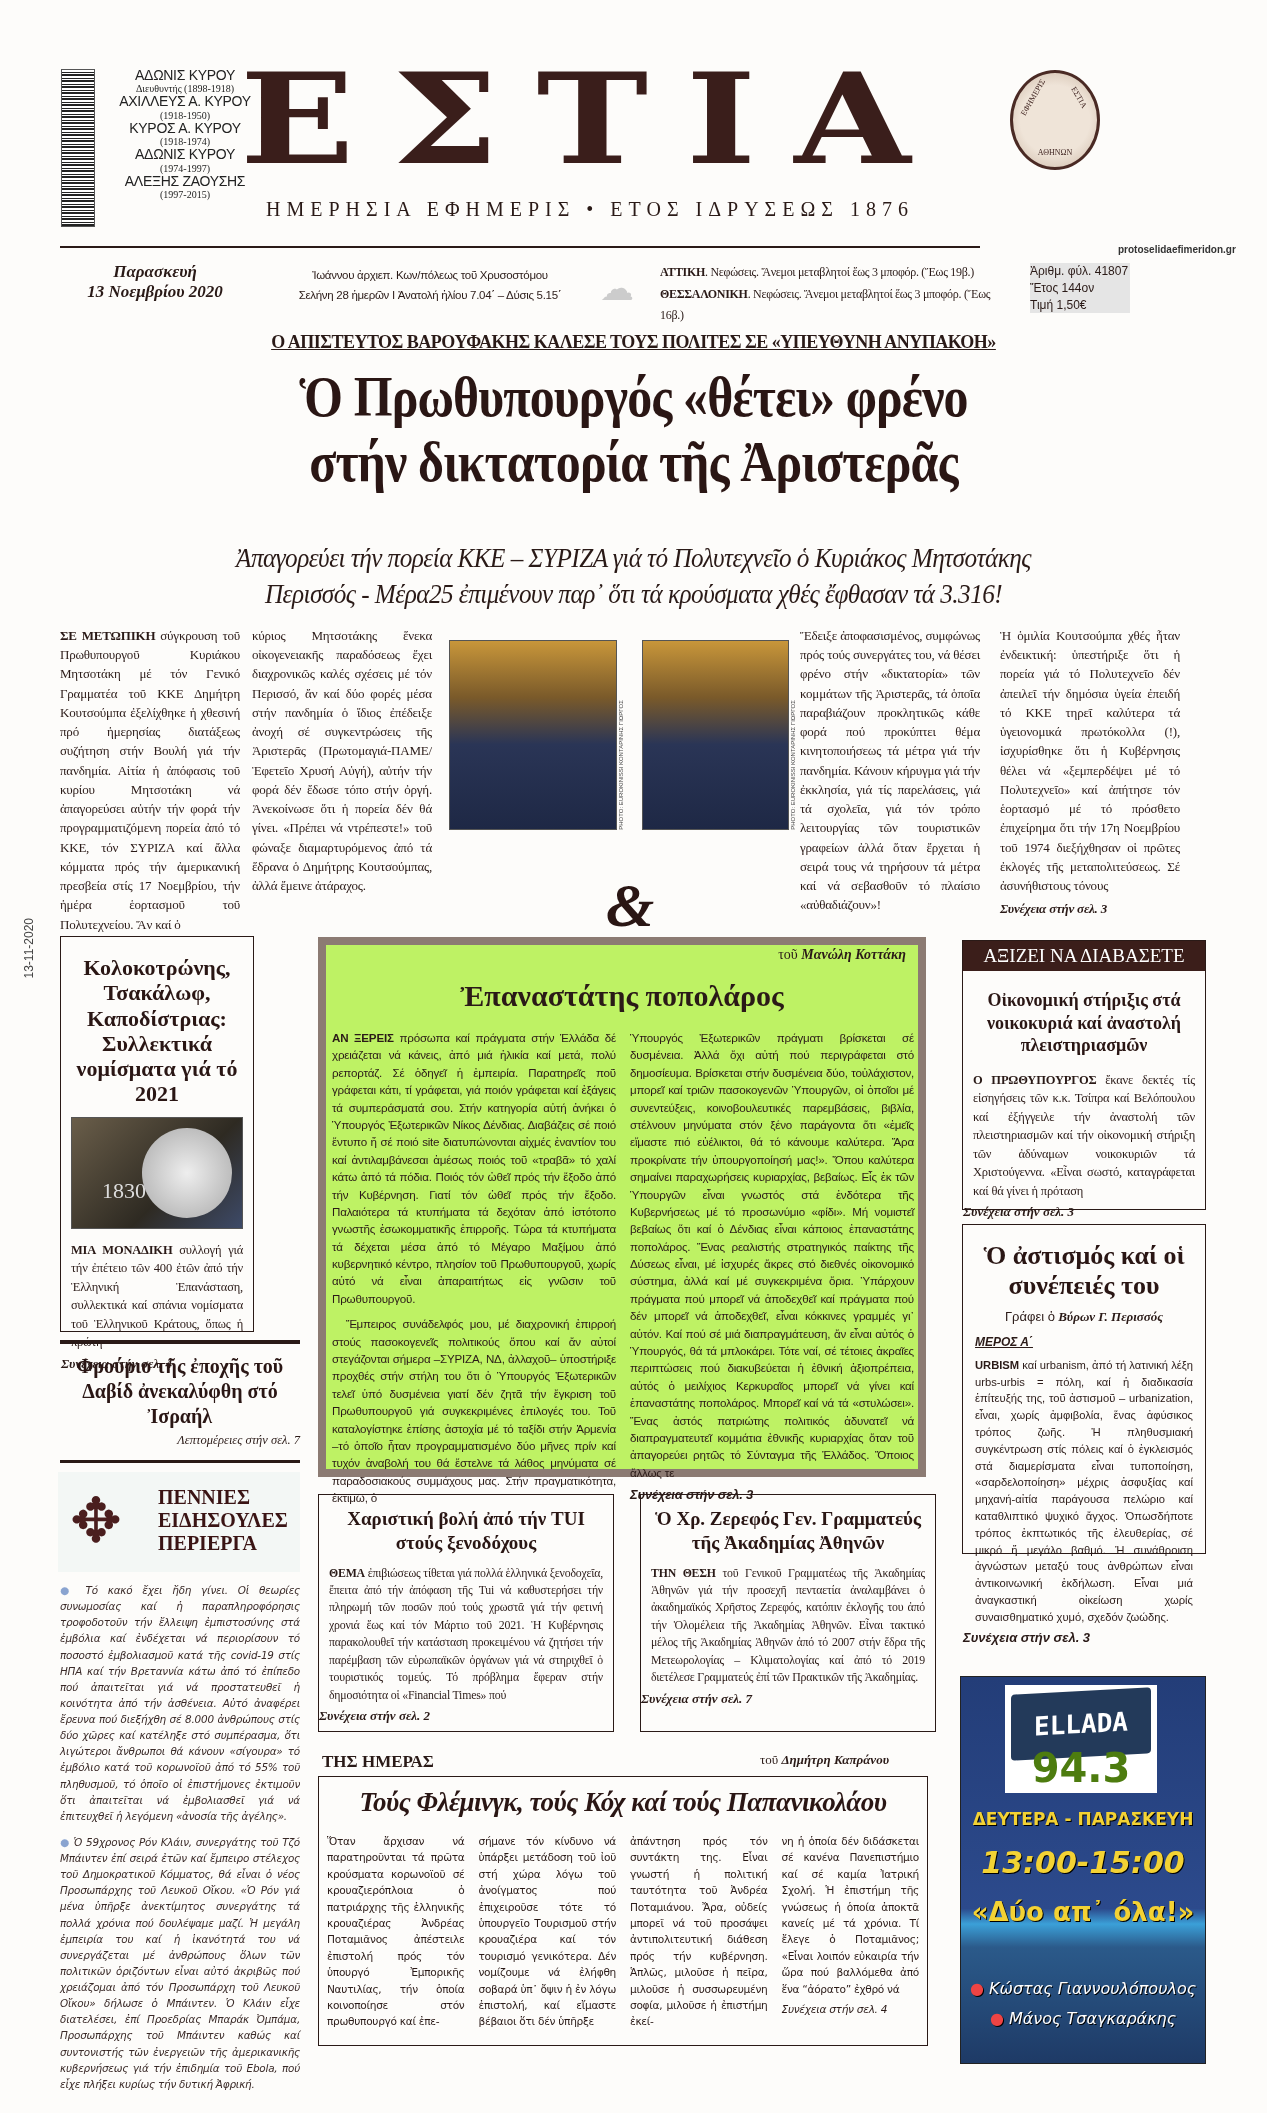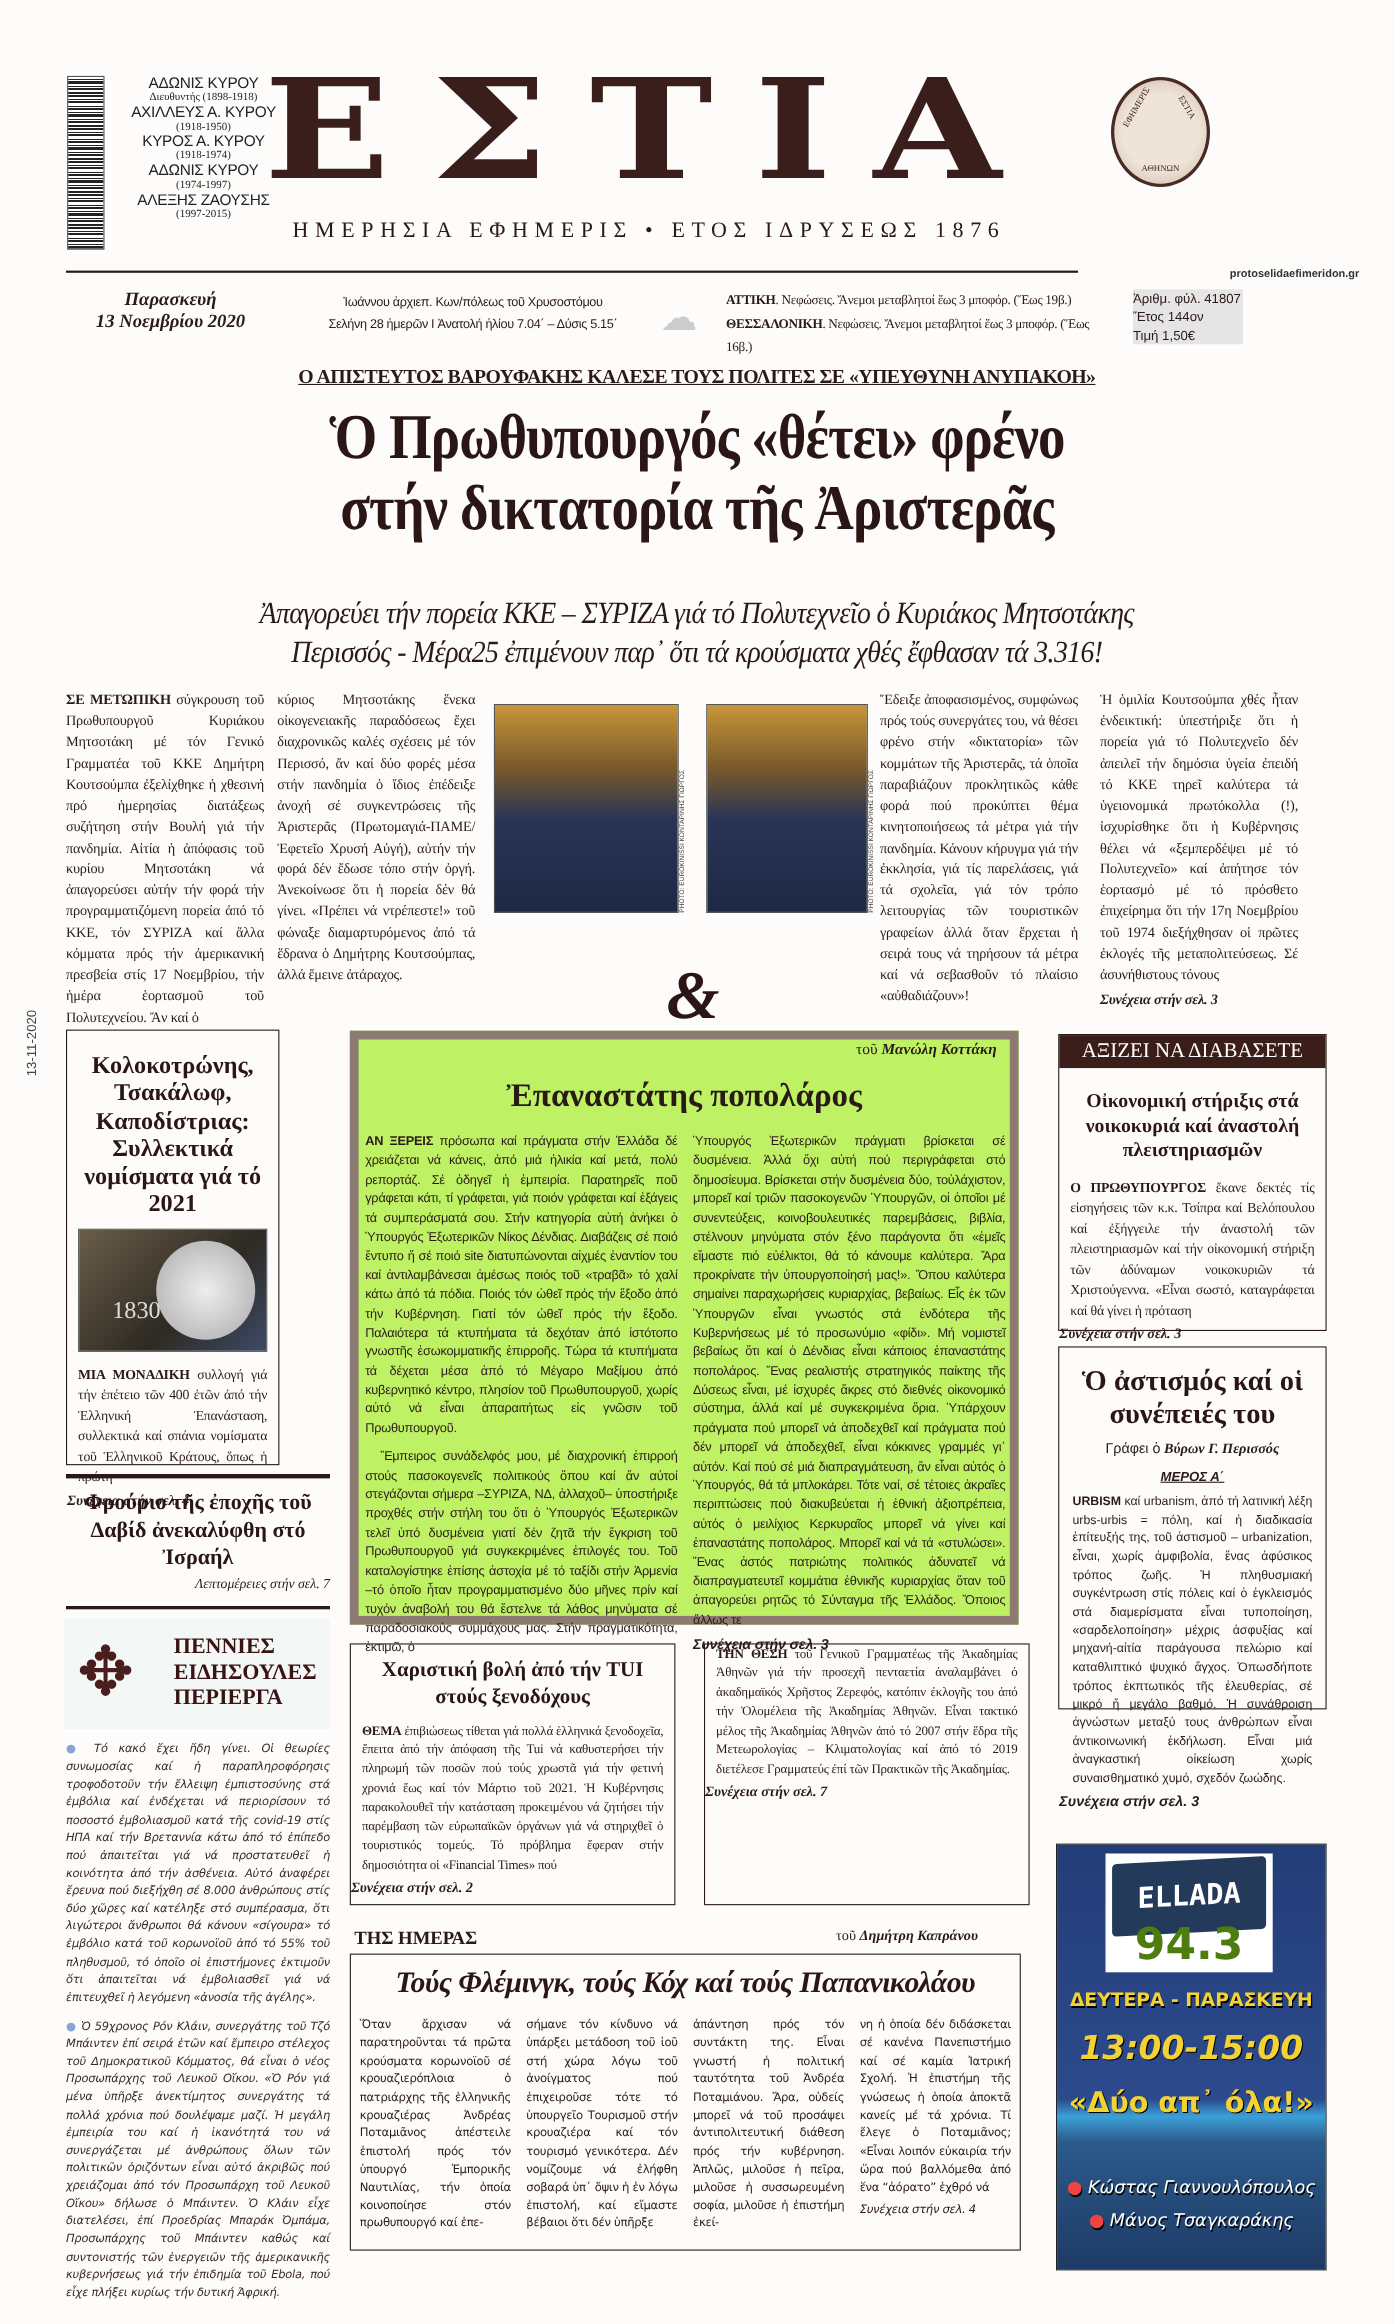--- a/index.html
+++ b/index.html
@@ -179,21 +179,21 @@
 <div id="axizei" class="abs box">
   <div class="bar">ΑΞΙΖΕΙ ΝΑ ΔΙΑΒΑΣΕΤΕ</div>
   <div class="h-box" style="font-size:18px;line-height:1.25;margin:18px 8px 14px">Οἰκονομική στήριξις στά νοικοκυριά καί ἀναστολή πλειστηριασμῶν</div>
   <div class="col" style="margin:0 10px;font-size:12.5px"><b>Ο ΠΡΩΘΥΠΟΥΡΓΟΣ</b><span> ἔκανε δεκτές τίς εἰσηγήσεις τῶν κ.κ. Τσίπρα καί Βελόπουλου καί ἐξήγγειλε τήν ἀναστολή τῶν πλειστηριασμῶν καί τήν οἰκονομική στήριξη τῶν ἀδύναμων νοικοκυριῶν τά Χριστούγεννα. «Εἶναι σωστό, καταγράφεται καί θά γίνει ἡ πρόταση</span></div>
   <div class="cont" style="margin-right:10px">Συνέχεια στήν σελ. 3</div>
 </div>
 
 <div id="astis" class="abs box">
   <div class="h-box" style="font-size:26px;line-height:1.15;margin:16px 8px 8px">Ὁ ἀστισμός καί οἱ συνέπειές του</div>
   <div style="text-align:center;font-size:13px"><span class="sans">Γράφει ὁ</span> <b><i>Βύρων Γ. Περισσός</i></b></div>
-  <div class="sans" style="text-align:center;margin:10px 12px 8px;font-size:12px;font-weight:bold;font-style:italic;text-decoration:underline">ΜΕΡΟΣ Α΄</div>
+  <div class="sans" style="text-align:left;margin:10px 12px 8px;font-size:12px;font-weight:bold;font-style:italic;text-decoration:underline">ΜΕΡΟΣ Α΄</div>
   <div class="sans" style="margin:0 12px;font-size:11.2px;line-height:1.5;text-align:justify"><b>URBISM</b><span> καί urbanism, ἀπό τή λατινική λέξη urbs-urbis = πόλη, καί ἡ διαδικασία ἐπίτευξής της, τοῦ ἀστισμοῦ – urbanization, εἶναι, χωρίς ἀμφιβολία, ἕνας ἀφύσικος τρόπος ζωῆς. Ἡ πληθυσμιακή συγκέντρωση στίς πόλεις καί ὁ ἐγκλεισμός στά διαμερίσματα εἶναι τυποποίηση, «σαρδελοποίηση» μέχρις ἀσφυξίας καί μηχανή-αἰτία παράγουσα πελώριο καί καταθλιπτικό ψυχικό ἄγχος. Ὁπωσδήποτε τρόπος ἐκπτωτικός τῆς ἐλευθερίας, σέ μικρό ἤ μεγάλο βαθμό. Ἡ συνάθροιση ἀγνώστων μεταξύ τους ἀνθρώπων εἶναι ἀντικοινωνική ἐκδήλωση. Εἶναι μιά ἀναγκαστική οἰκείωση χωρίς συναισθηματικό χυμό, σχεδόν ζωώδης.</span></div>
   <div class="cont sans" style="margin-right:12px">Συνέχεια στήν σελ. 3</div>
 </div>
 
 <div id="radio" class="abs">
   <div class="logo">
     <div class="e">ELLADA</div>
     <div class="f">94.3</div>
   </div>
   <div class="t" style="top:132px;font-size:17px">ΔΕΥΤΕΡΑ - ΠΑΡΑΣΚΕΥΗ</div>
@@ -203,20 +203,21 @@
   <div class="p" style="top:332px"><i>●</i> <span>Μάνος Τσαγκαράκης</span></div>
 </div>
 
 <div id="tui" class="abs box">
   <div class="h-box" style="font-size:19px;line-height:1.25;margin:12px 8px 10px">Χαριστική βολή ἀπό τήν TUI στούς ξενοδόχους</div>
   <div class="col" style="margin:0 10px;font-size:11.8px"><b>ΘΕΜΑ</b><span> ἐπιβιώσεως τίθεται γιά πολλά ἑλληνικά ξενοδοχεῖα, ἔπειτα ἀπό τήν ἀπόφαση τῆς Tui νά καθυστερήσει τήν πληρωμή τῶν ποσῶν πού τούς χρωστᾶ γιά τήν φετινή χρονιά ἕως καί τόν Μάρτιο τοῦ 2021. Ἡ Κυβέρνησις παρακολουθεῖ τήν κατάσταση προκειμένου νά ζητήσει τήν παρέμβαση τῶν εὐρωπαϊκῶν ὀργάνων γιά νά στηριχθεῖ ὁ τουριστικός τομεύς. Τό πρόβλημα ἔφεραν στήν δημοσιότητα οἱ «Financial Times» πού</span></div>
   <div class="cont" style="margin-right:10px">Συνέχεια στήν σελ. 2</div>
 </div>
 
 <div id="zeref" class="abs box">
+  <div class="h-box" style="font-size:19px;line-height:1.25;margin:12px 8px 10px">Ὁ Χρ. Ζερεφός Γεν. Γραμματεύς τῆς Ἀκαδημίας Ἀθηνῶν</div>
   <div class="col" style="margin:0 10px;font-size:11.8px"><b>ΤΗΝ ΘΕΣΗ</b><span> τοῦ Γενικοῦ Γραμματέως τῆς Ἀκαδημίας Ἀθηνῶν γιά τήν προσεχῆ πενταετία ἀναλαμβάνει ὁ ἀκαδημαϊκός Χρῆστος Ζερεφός, κατόπιν ἐκλογῆς του ἀπό τήν Ὁλομέλεια τῆς Ἀκαδημίας Ἀθηνῶν. Εἶναι τακτικό μέλος τῆς Ἀκαδημίας Ἀθηνῶν ἀπό τό 2007 στήν ἕδρα τῆς Μετεωρολογίας – Κλιματολογίας καί ἀπό τό 2019 διετέλεσε Γραμματεύς ἐπί τῶν Πρακτικῶν τῆς Ἀκαδημίας.</span></div>
   <div class="cont" style="margin-right:10px">Συνέχεια στήν σελ. 7</div>
 </div>
 
 <div id="imera-label" class="abs">ΤΗΣ ΗΜΕΡΑΣ</div>
 <div id="imera-byl" class="abs"><span>τοῦ</span> <b><i>Δημήτρη Καπράνου</i></b></div>
 <div id="imera" class="abs box">
   <div class="h-box" style="font-size:27px;font-style:italic;margin-top:10px;letter-spacing:-0.5px">Τούς Φλέμινγκ, τούς Κόχ καί τούς Παπανικολάου</div>
   <div class="cols">
     <div>Ὅταν ἄρχισαν νά παρατηροῦνται τά πρῶτα κρούσματα κορωνοϊοῦ σέ κρουαζιερόπλοια ὁ πατριάρχης τῆς ἑλληνικῆς κρουαζιέρας Ἀνδρέας Ποταμιᾶνος ἀπέστειλε ἐπιστολή πρός τόν ὑπουργό Ἐμπορικῆς Ναυτιλίας, τήν ὁποία κοινοποίησε στόν πρωθυπουργό καί ἐπε-</div>

